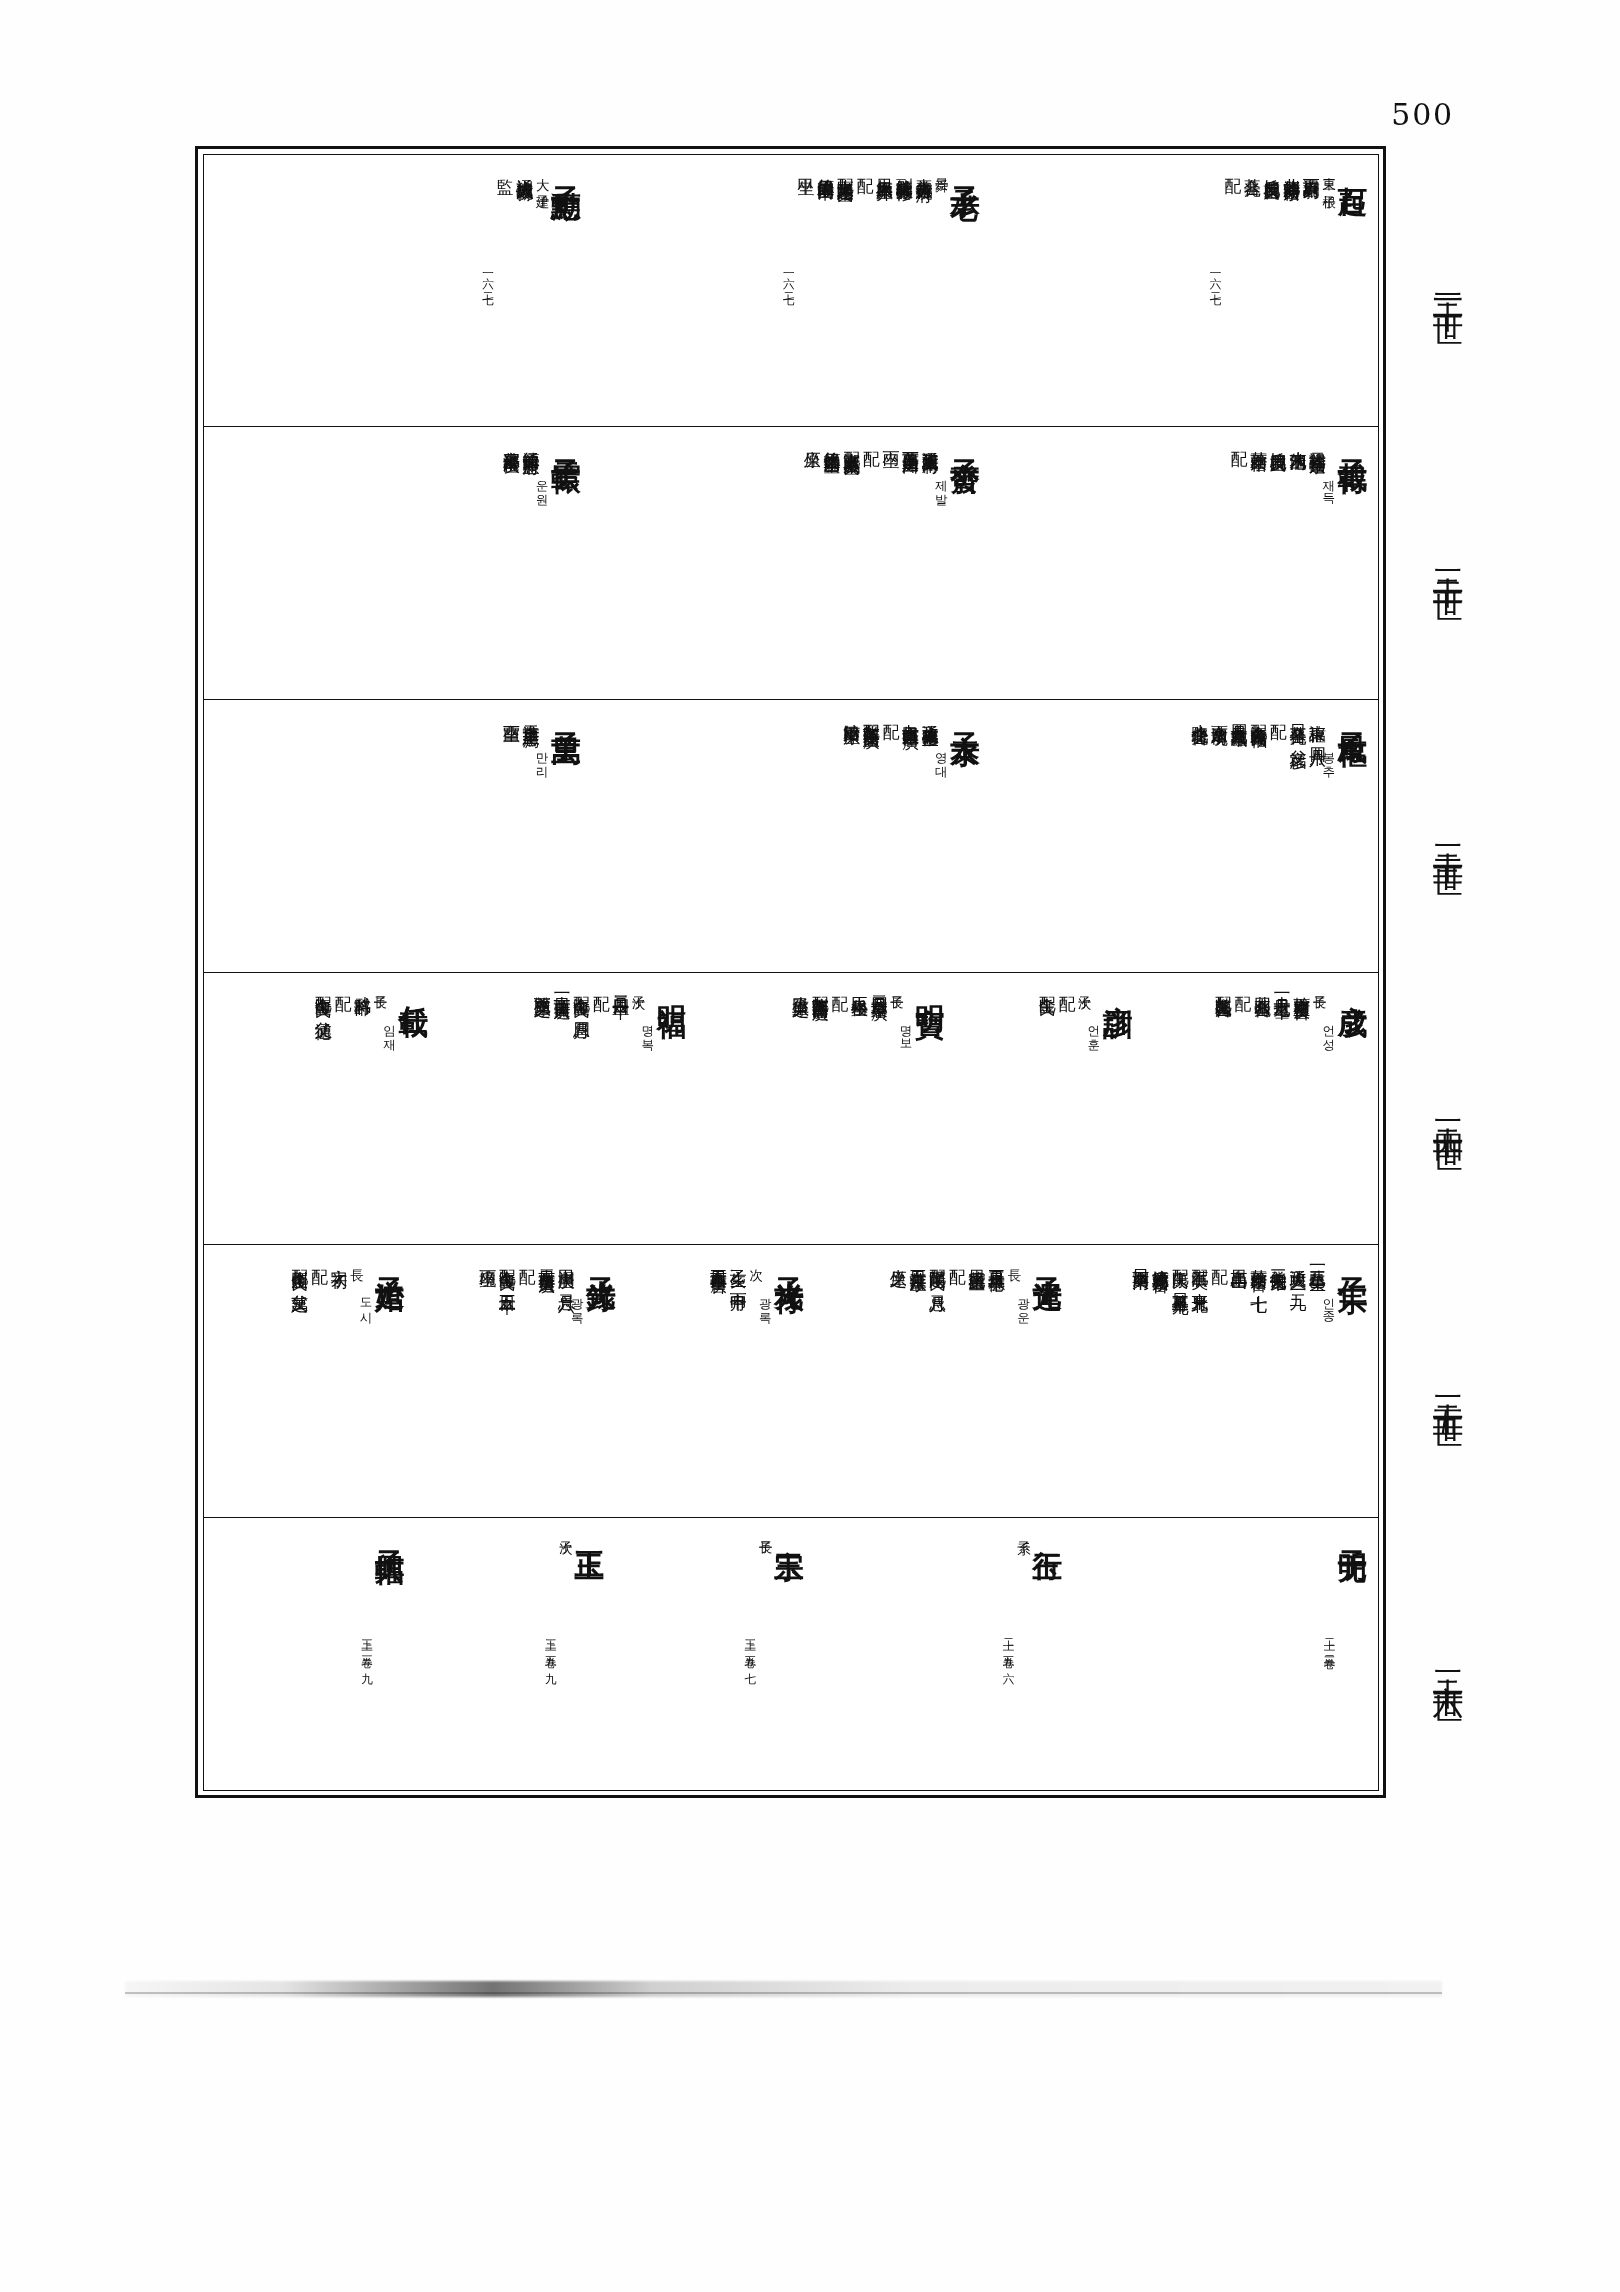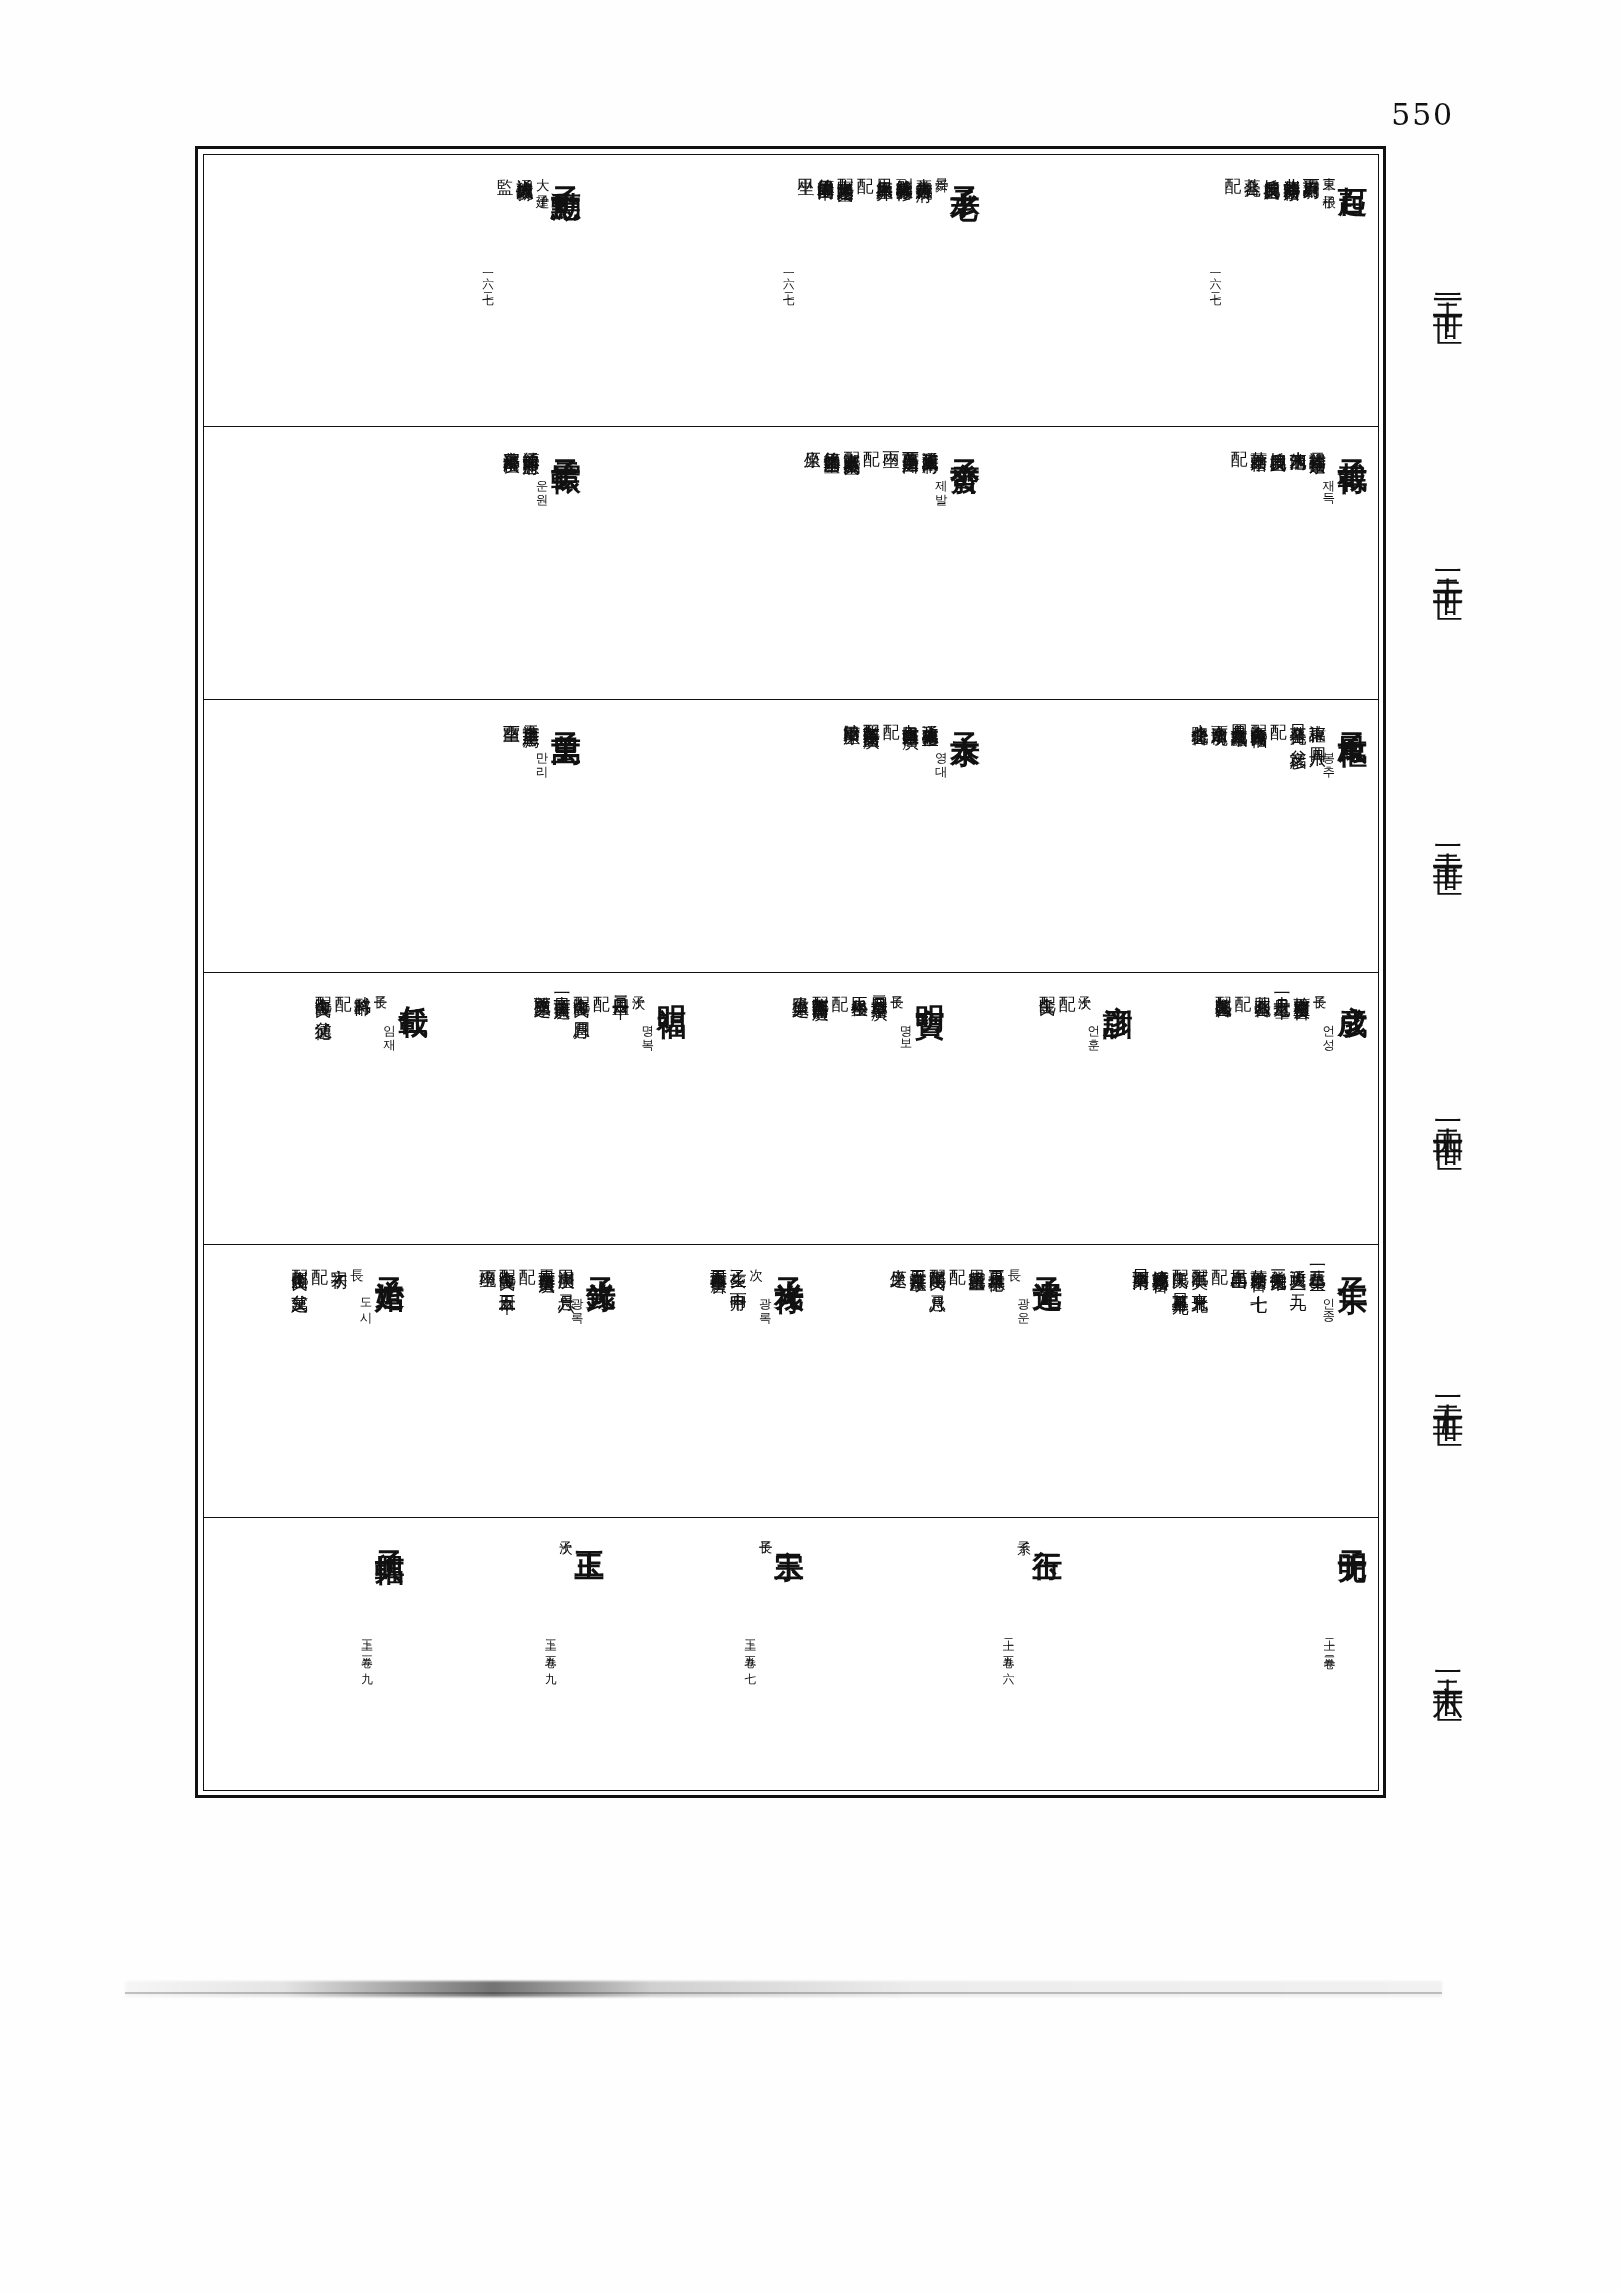--- a/index.html
+++ b/index.html
@@ -162,21 +162,21 @@
     height: 1.8px;
     background: rgba(0,0,0,0.22);
     filter: blur(0.5px);
   }
 </style>
 </head>
 <body>
 
 <div class="page">
 
-  <div class="page-number">550</div>
+  <div class="page-number">500</div>
 
   <div class="genealogy">
     <div class="genealogy-inner">
 
       <div class="gen-row">
         <div class="row-cells">
 
           <div class="cell" style="width:33%;">
             <div class="entry">
               <div class="vcol name">起百</div>

